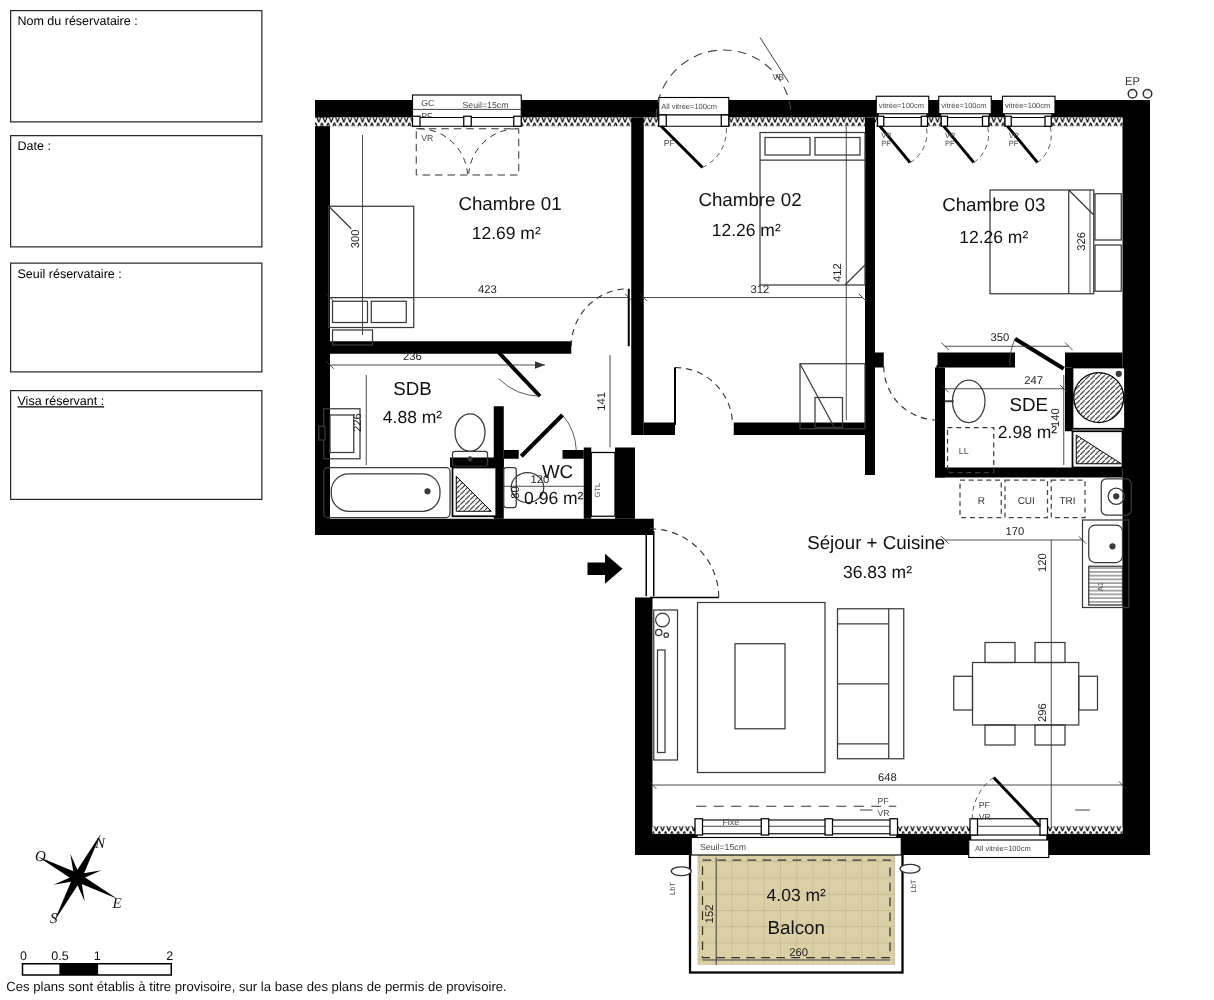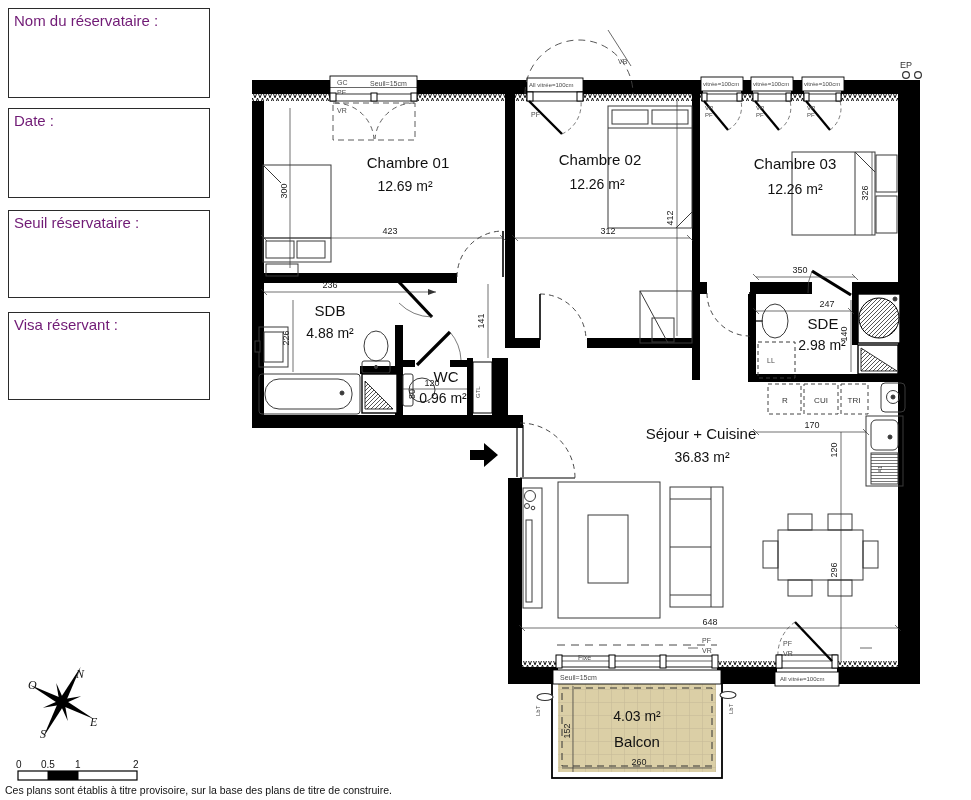--- a/index.html
+++ b/index.html
@@ -1,18 +1,18 @@
 <!DOCTYPE html>
 <html><head>
 <meta charset="utf-8">
 <style>
   html,body{margin:0;padding:0;background:#fff;}
   #page{position:relative;width:971px;height:800px;background:#fff;font-family:"Liberation Sans",sans-serif;overflow:hidden;}
   .formbox{position:absolute;left:8px;width:202px;border:1.6px solid #2b2b2b;background:#fff;box-sizing:border-box;padding:3px 5px;}
-  .formbox .lbl{font-size:15px;color:#701a75;}
+  .formbox .lbl{font-size:10px;color:#000000;}
   #plan-svg{position:absolute;left:0;top:0;}
   .footer{position:absolute;left:5px;top:784px;font-size:10.5px;color:#111;}
   text{font-family:"Liberation Sans",sans-serif;}
   .roomname{font-size:15px;fill:#111;}
   .roomarea{font-size:14px;fill:#111;}
   .dim{font-size:9px;fill:#222;}
   .tiny{font-size:7px;fill:#4a4a4a;}
   .tiny2{font-size:6px;fill:#4a4a4a;}
   .compass-lbl{font-family:"Liberation Serif",serif;font-style:italic;font-size:12px;fill:#111;}
 </style>
@@ -23,21 +23,21 @@
 
   <div class="formbox" style="top:8px;height:90px;">
     <div class="lbl">Nom du réservataire :</div>
   </div>
   <div class="formbox" style="top:108px;height:90px;">
     <div class="lbl">Date :</div>
   </div>
   <div class="formbox" style="top:210px;height:88px;">
     <div class="lbl">Seuil réservataire :</div>
   </div>
-  <div class="formbox" style="top:312px;height:88px;">
+  <div class="formbox" style="top:312px;height:88px;text-decoration:underline;">
     <div class="lbl">Visa réservant :</div>
   </div>
 
   <svg id="plan-svg" width="971" height="800" viewBox="0 0 971 800">
     <defs>
       <pattern id="ins" width="5" height="7" patternUnits="userSpaceOnUse">
         <rect width="5" height="7" fill="#fff"></rect>
         <path d="M0 7 L2.5 0 L5 7" fill="none" stroke="#000" stroke-width="0.9"></path>
       </pattern>
       <pattern id="diag" width="4" height="4" patternUnits="userSpaceOnUse">
@@ -479,14 +479,14 @@
       <text x="41" y="768" font-size="10" fill="#111">0.5</text>
       <text x="75" y="768" font-size="10" fill="#111">1</text>
       <text x="133" y="768" font-size="10" fill="#111">2</text>
       <rect x="18" y="771" width="119" height="9" fill="#fff" stroke="#000" stroke-width="1.2"></rect>
       <rect x="48" y="771" width="30" height="9" fill="#000"></rect>
       <line x1="48" y1="771" x2="48" y2="780" stroke="#000" stroke-width="1"></line>
       <line x1="78" y1="771" x2="78" y2="780" stroke="#000" stroke-width="1"></line>
     </g>
   </svg>
 
-  <div class="footer">Ces plans sont établis à titre provisoire, sur la base des plans de titre de construire.</div>
+  <div class="footer">Ces plans sont établis à titre provisoire, sur la base des plans de permis de provisoire.</div>
 </div>
 
 </body></html>

